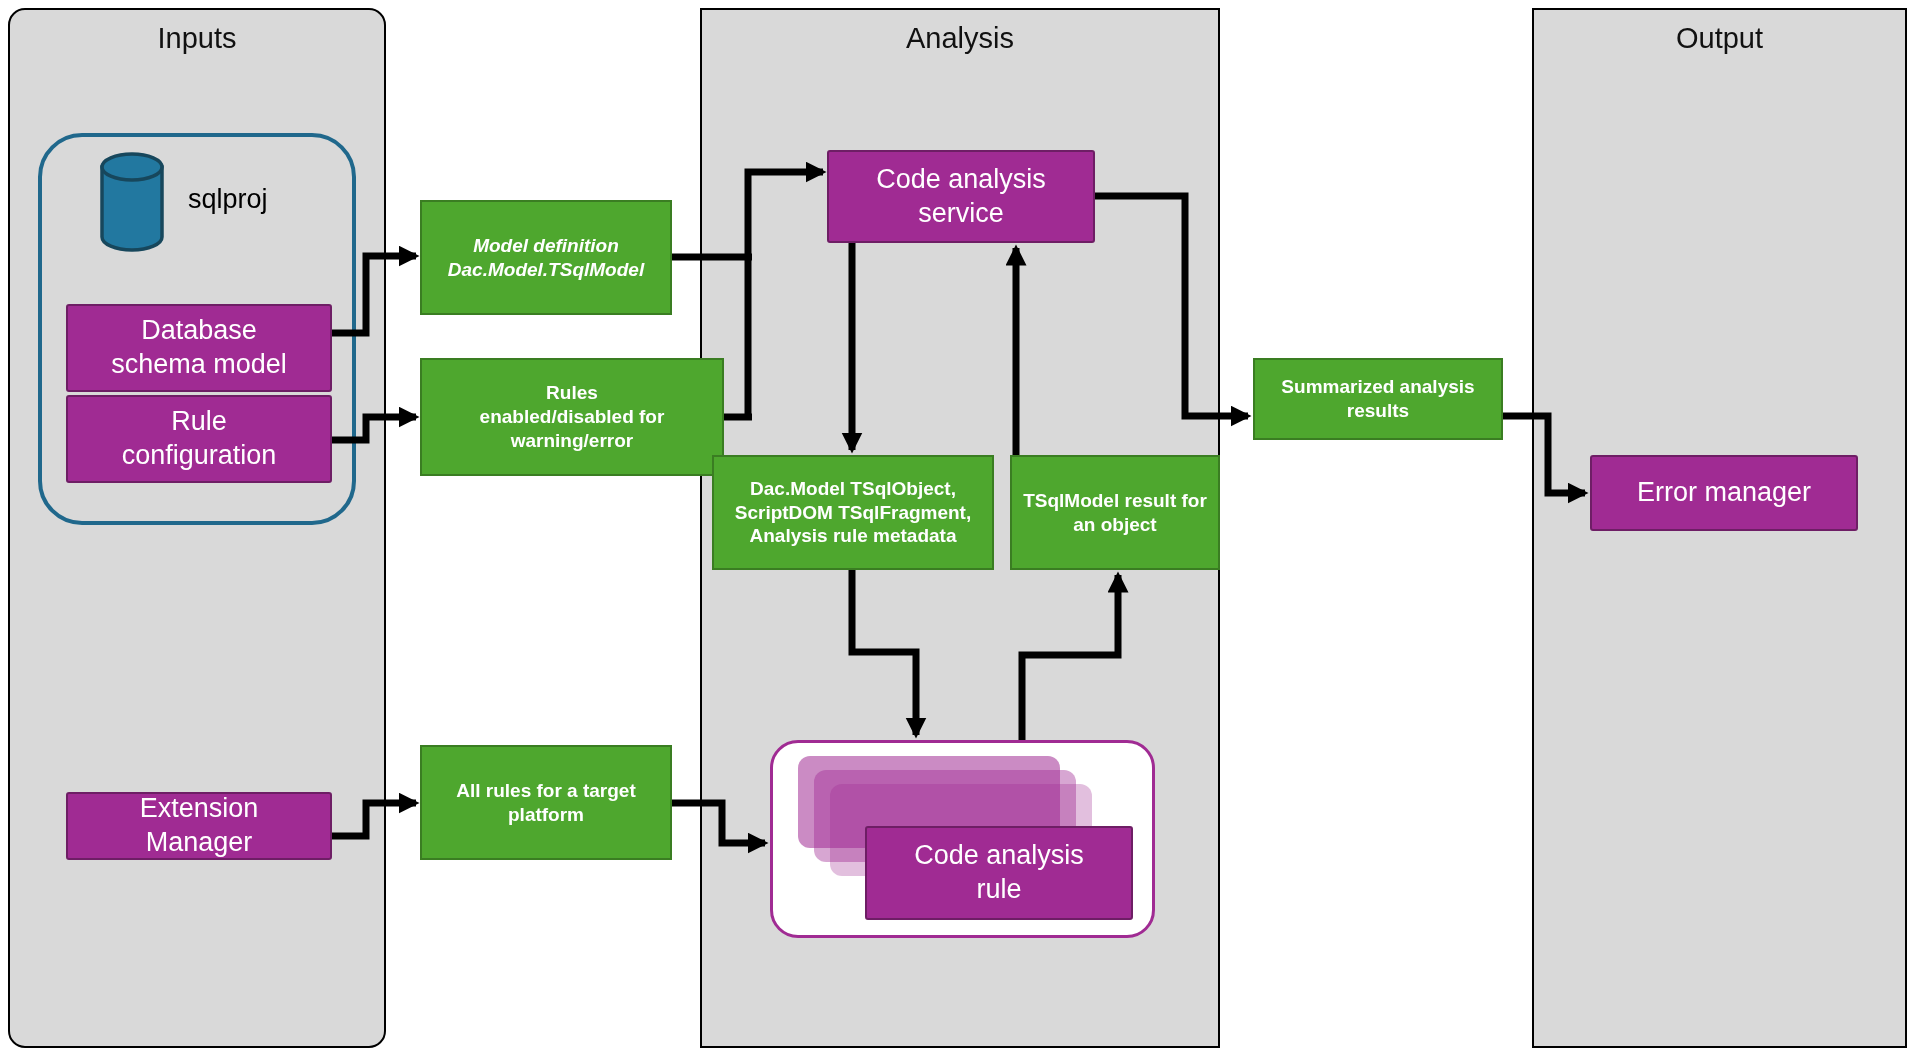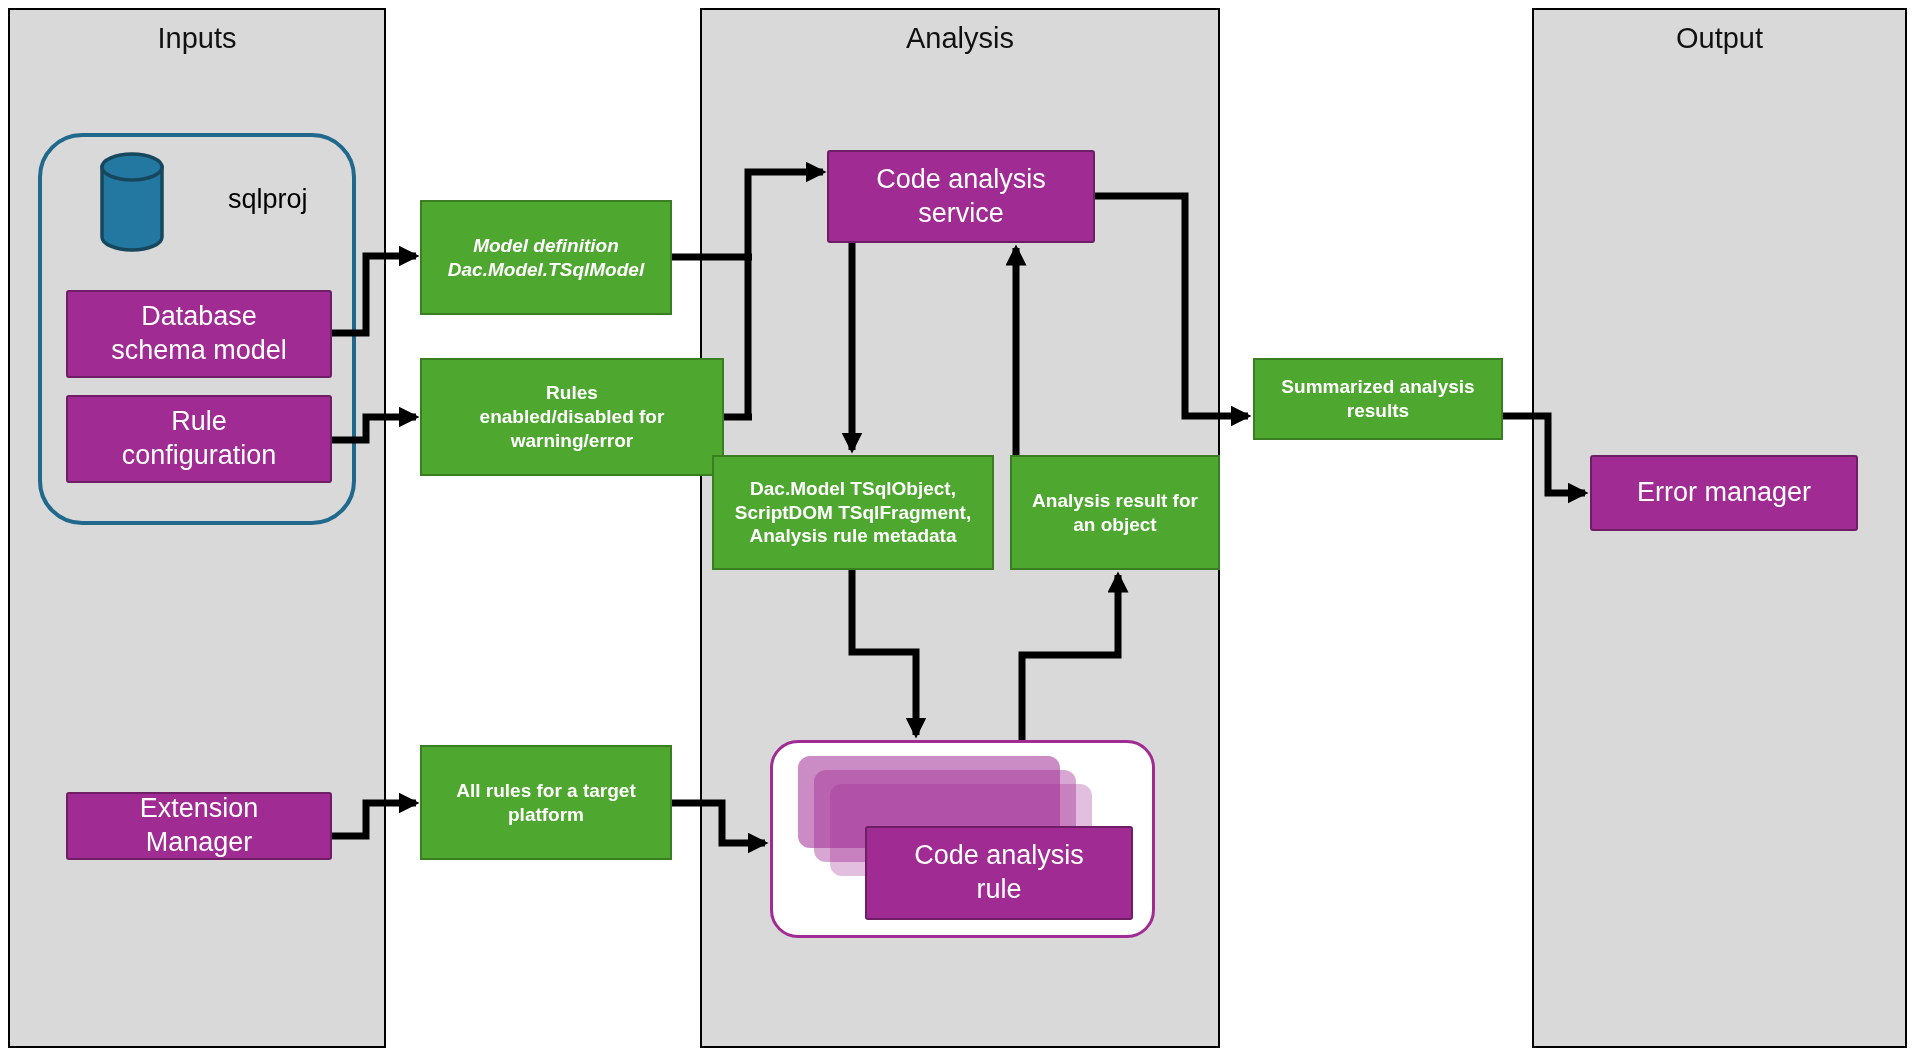--- a/index.html
+++ b/index.html
@@ -39,37 +39,37 @@
   .arrow { fill: none; stroke: #000; stroke-width: 7; stroke-linejoin: miter; }
   .cylinder { position: absolute; }
   .cyl { fill: var(--teal, #2278a0); stroke: var(--teal-dark, #17475c); stroke-width: 3.5; }
   .sqlproj-label { position: absolute; display: flex; align-items: center; font-size: 27px; color: #000; }
 </style>
 </head>
 <body>
 
 <div class="canvas">
 
-  <div class="panel" style="left:8px;top:8px;width:378px;height:1040px;">
+  <div class="panel" style="left:8px;top:8px;width:378px;height:1040px;border-radius:17px;">
     <div class="panel-title">Inputs</div>
   </div>
   <div class="panel" style="left:700px;top:8px;width:520px;height:1040px;">
     <div class="panel-title">Analysis</div>
   </div>
   <div class="panel" style="left:1532px;top:8px;width:375px;height:1040px;">
     <div class="panel-title">Output</div>
   </div>
 
   <div class="group" style="left:38px;top:133px;width:318px;height:392px;"></div>
 
   <svg class="cylinder" style="left:90px;top:150px;" width="84" height="106" viewBox="0 0 84 106">
     <path class="cyl" d="M12,17 L12,87 A30,13 0 0 0 72,87 L72,17 Z"></path>
     <ellipse class="cyl" cx="42" cy="17" rx="30" ry="13"></ellipse>
   </svg>
-  <div class="sqlproj-label" style="left:188px;top:163px;height:72px;margin-left:40px;">sqlproj</div>
+  <div class="sqlproj-label" style="left:188px;top:163px;height:72px;">sqlproj</div>
 
   <svg class="connector-layer" width="1915" height="1055" viewBox="0 0 1915 1055">
     <defs>
       <marker id="ah" markerWidth="3.6" markerHeight="3.6" refX="2.5" refY="1.5" orient="auto" markerUnits="strokeWidth">
         <path d="M0,0 L3,1.5 L0,3 Z" fill="#000"></path>
       </marker>
     </defs>
     <polyline class="arrow" points="332,333 366,333 366,256 416,256" marker-end="url(#ah)"></polyline>
     <polyline class="arrow" points="332,440 366,440 366,417 416,417" marker-end="url(#ah)"></polyline>
     <polyline class="arrow" points="672,257 752,257"></polyline>
@@ -78,38 +78,38 @@
     <polyline class="arrow" points="852,243 852,450" marker-end="url(#ah)"></polyline>
     <polyline class="arrow" points="1016,455 1016,248" marker-end="url(#ah)"></polyline>
     <polyline class="arrow" points="852,570 852,652 916,652 916,735" marker-end="url(#ah)"></polyline>
     <polyline class="arrow" points="1022,740 1022,655 1118,655 1118,575" marker-end="url(#ah)"></polyline>
     <polyline class="arrow" points="1095,196 1185,196 1185,416 1248,416" marker-end="url(#ah)"></polyline>
     <polyline class="arrow" points="1503,416 1548,416 1548,493 1585,493" marker-end="url(#ah)"></polyline>
     <polyline class="arrow" points="332,836 366,836 366,803 416,803" marker-end="url(#ah)"></polyline>
     <polyline class="arrow" points="672,803 722,803 722,843 765,843" marker-end="url(#ah)"></polyline>
   </svg>
 
-  <div class="node purple" style="left:66px;top:290px;width:266px;height:88px;">Database
+  <div class="node purple" style="left:66px;top:304px;width:266px;height:88px;">Database
 schema model</div>
   <div class="node purple" style="left:66px;top:395px;width:266px;height:88px;">Rule
 configuration</div>
   <div class="node purple" style="left:66px;top:792px;width:266px;height:68px;">Extension
 Manager</div>
 
   <div class="node green" style="left:420px;top:200px;width:252px;height:115px;font-style:italic;">Model definition
 Dac.Model.TSqlModel</div>
   <div class="node green" style="left:420px;top:358px;width:304px;height:118px;">Rules
 enabled/disabled for
 warning/error</div>
   <div class="node green" style="left:420px;top:745px;width:252px;height:115px;">All rules for a target
 platform</div>
   <div class="node green" style="left:712px;top:455px;width:282px;height:115px;">Dac.Model TSqlObject,
 ScriptDOM TSqlFragment,
 Analysis rule metadata</div>
-  <div class="node green" style="left:1010px;top:455px;width:210px;height:115px;">Analysis result for
+  <div class="node green" style="left:1010px;top:455px;width:210px;height:115px;">TSqlModel result for
 an object</div>
   <div class="node green" style="left:1253px;top:358px;width:250px;height:82px;">Summarized analysis
 results</div>
 
   <div class="node purple" style="left:827px;top:150px;width:268px;height:93px;">Code analysis
 service</div>
 
   <div class="rule-container" style="left:770px;top:740px;width:385px;height:198px;"></div>
   <div class="stack-card" style="left:798px;top:756px;width:262px;height:92px;background:rgba(160,43,147,0.55);"></div>
   <div class="stack-card" style="left:814px;top:770px;width:262px;height:92px;background:rgba(160,43,147,0.42);"></div>

